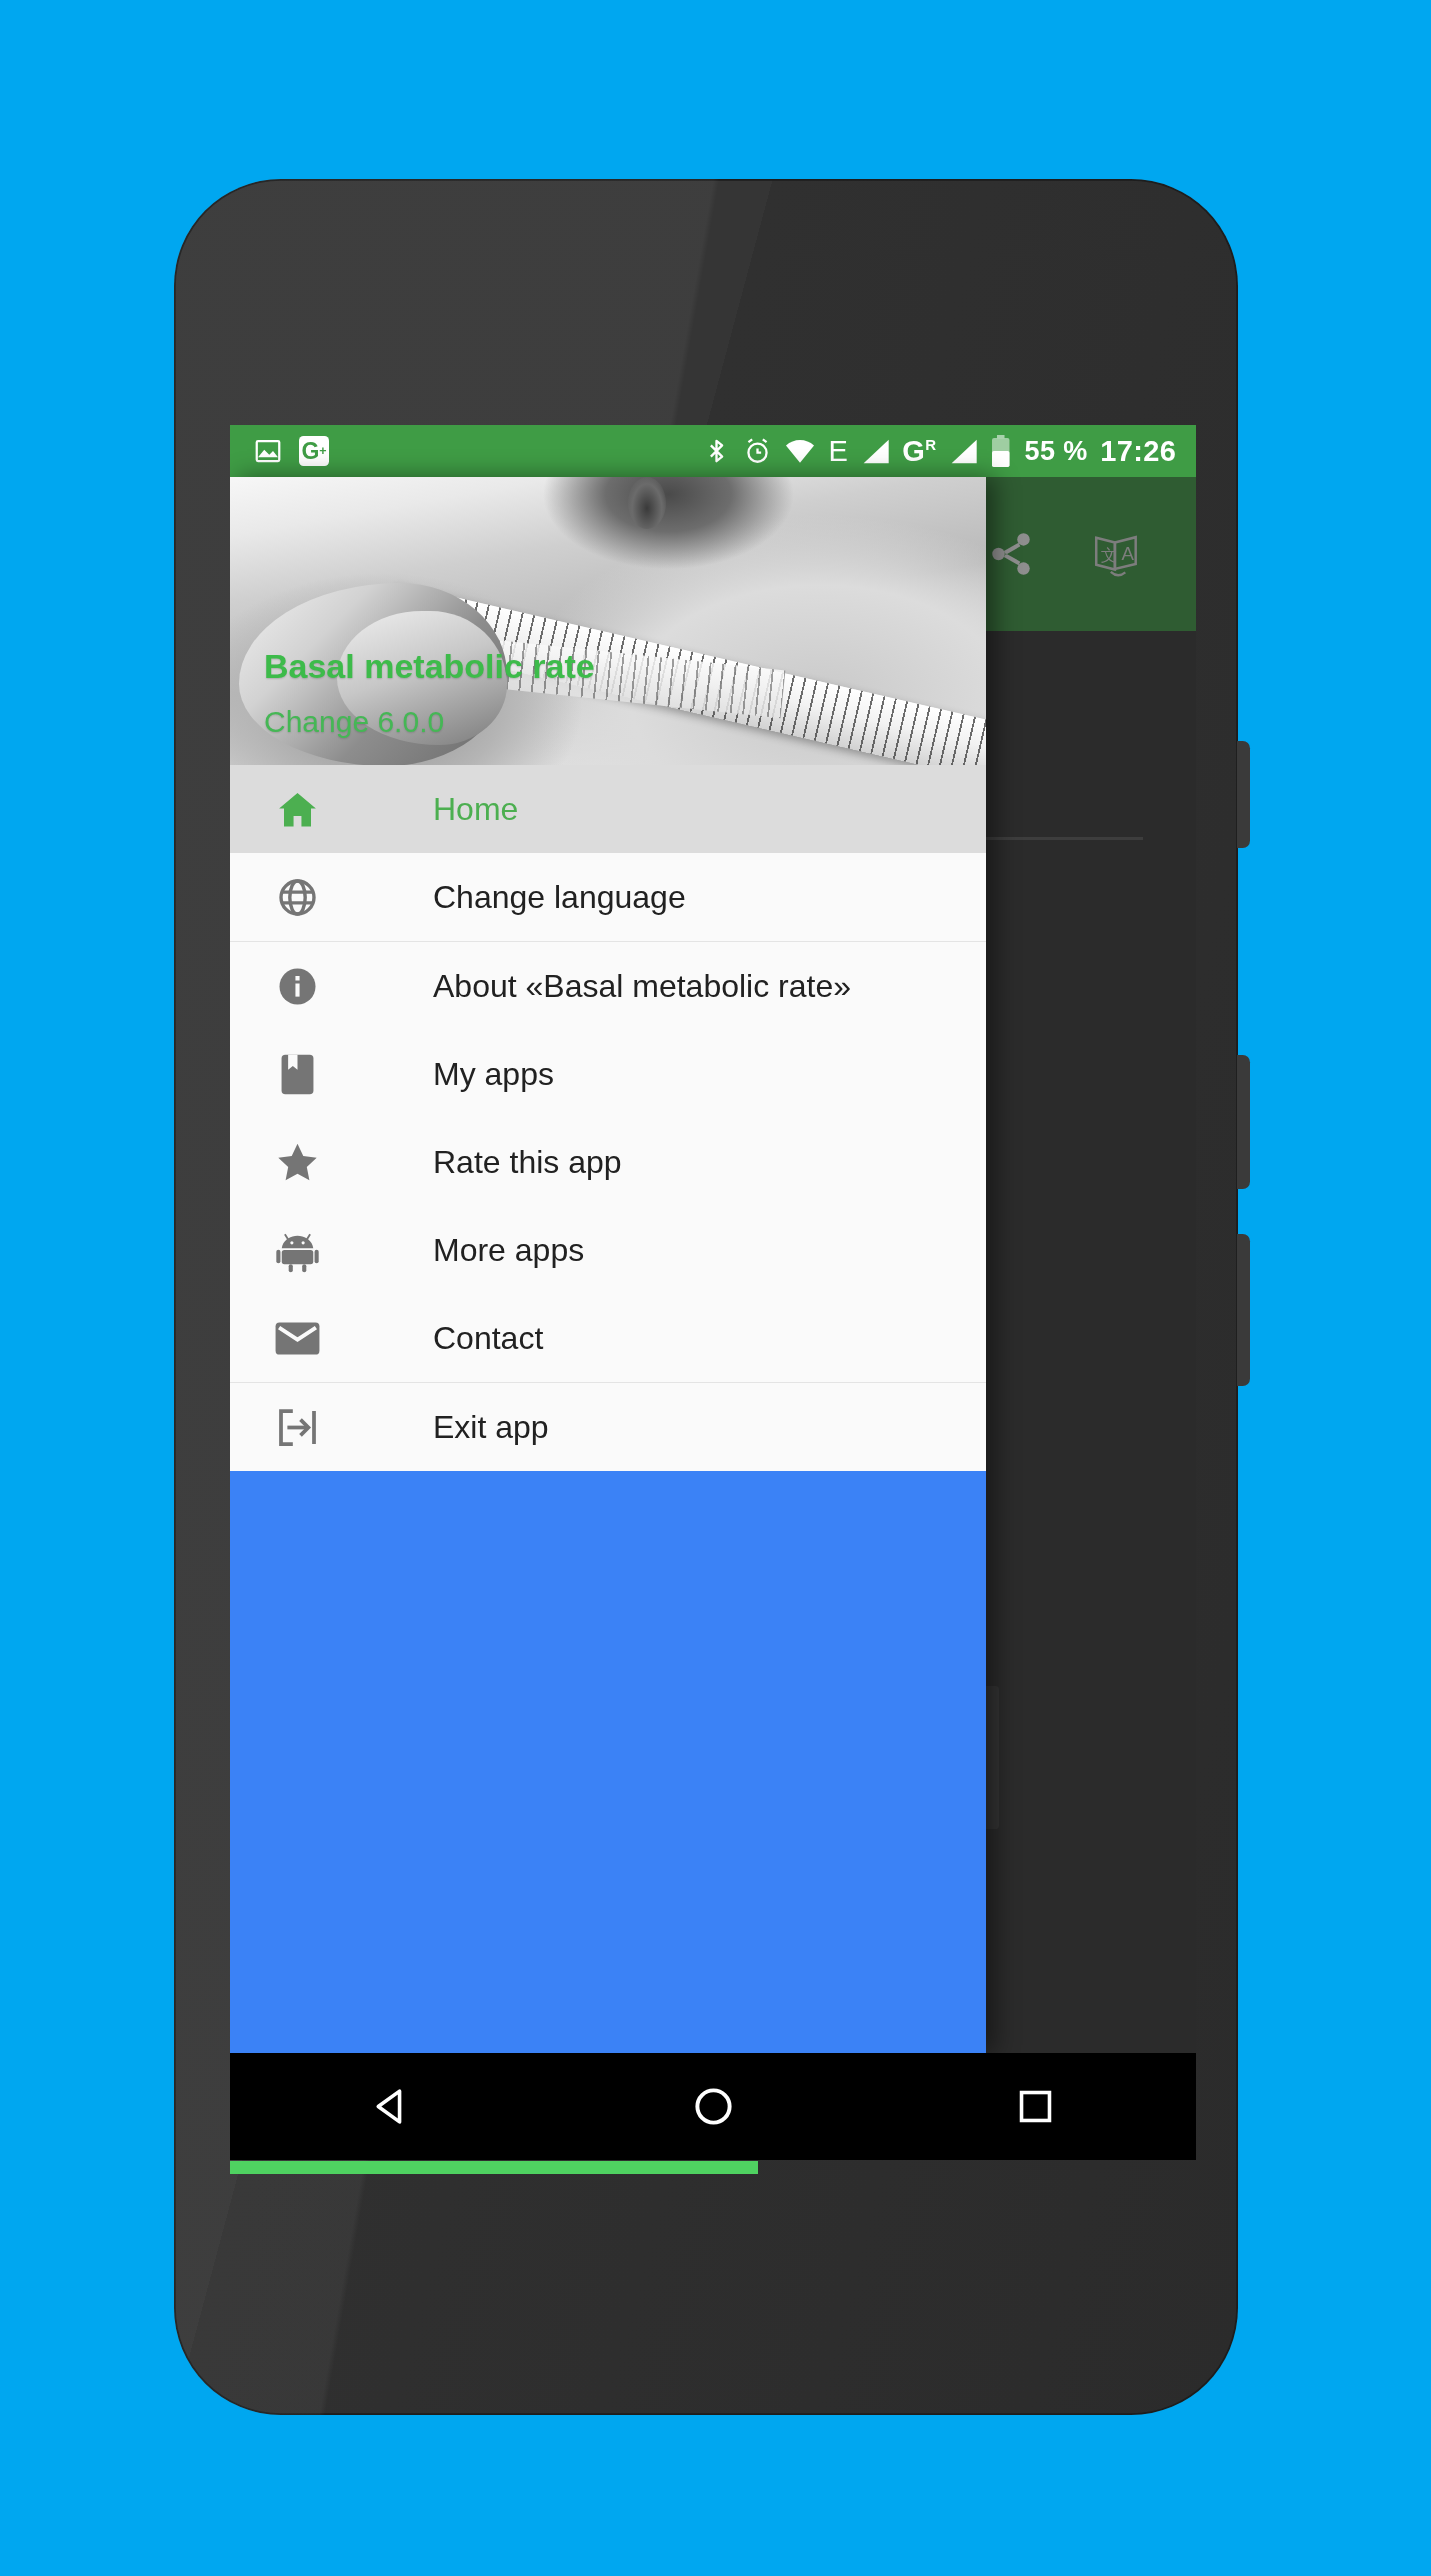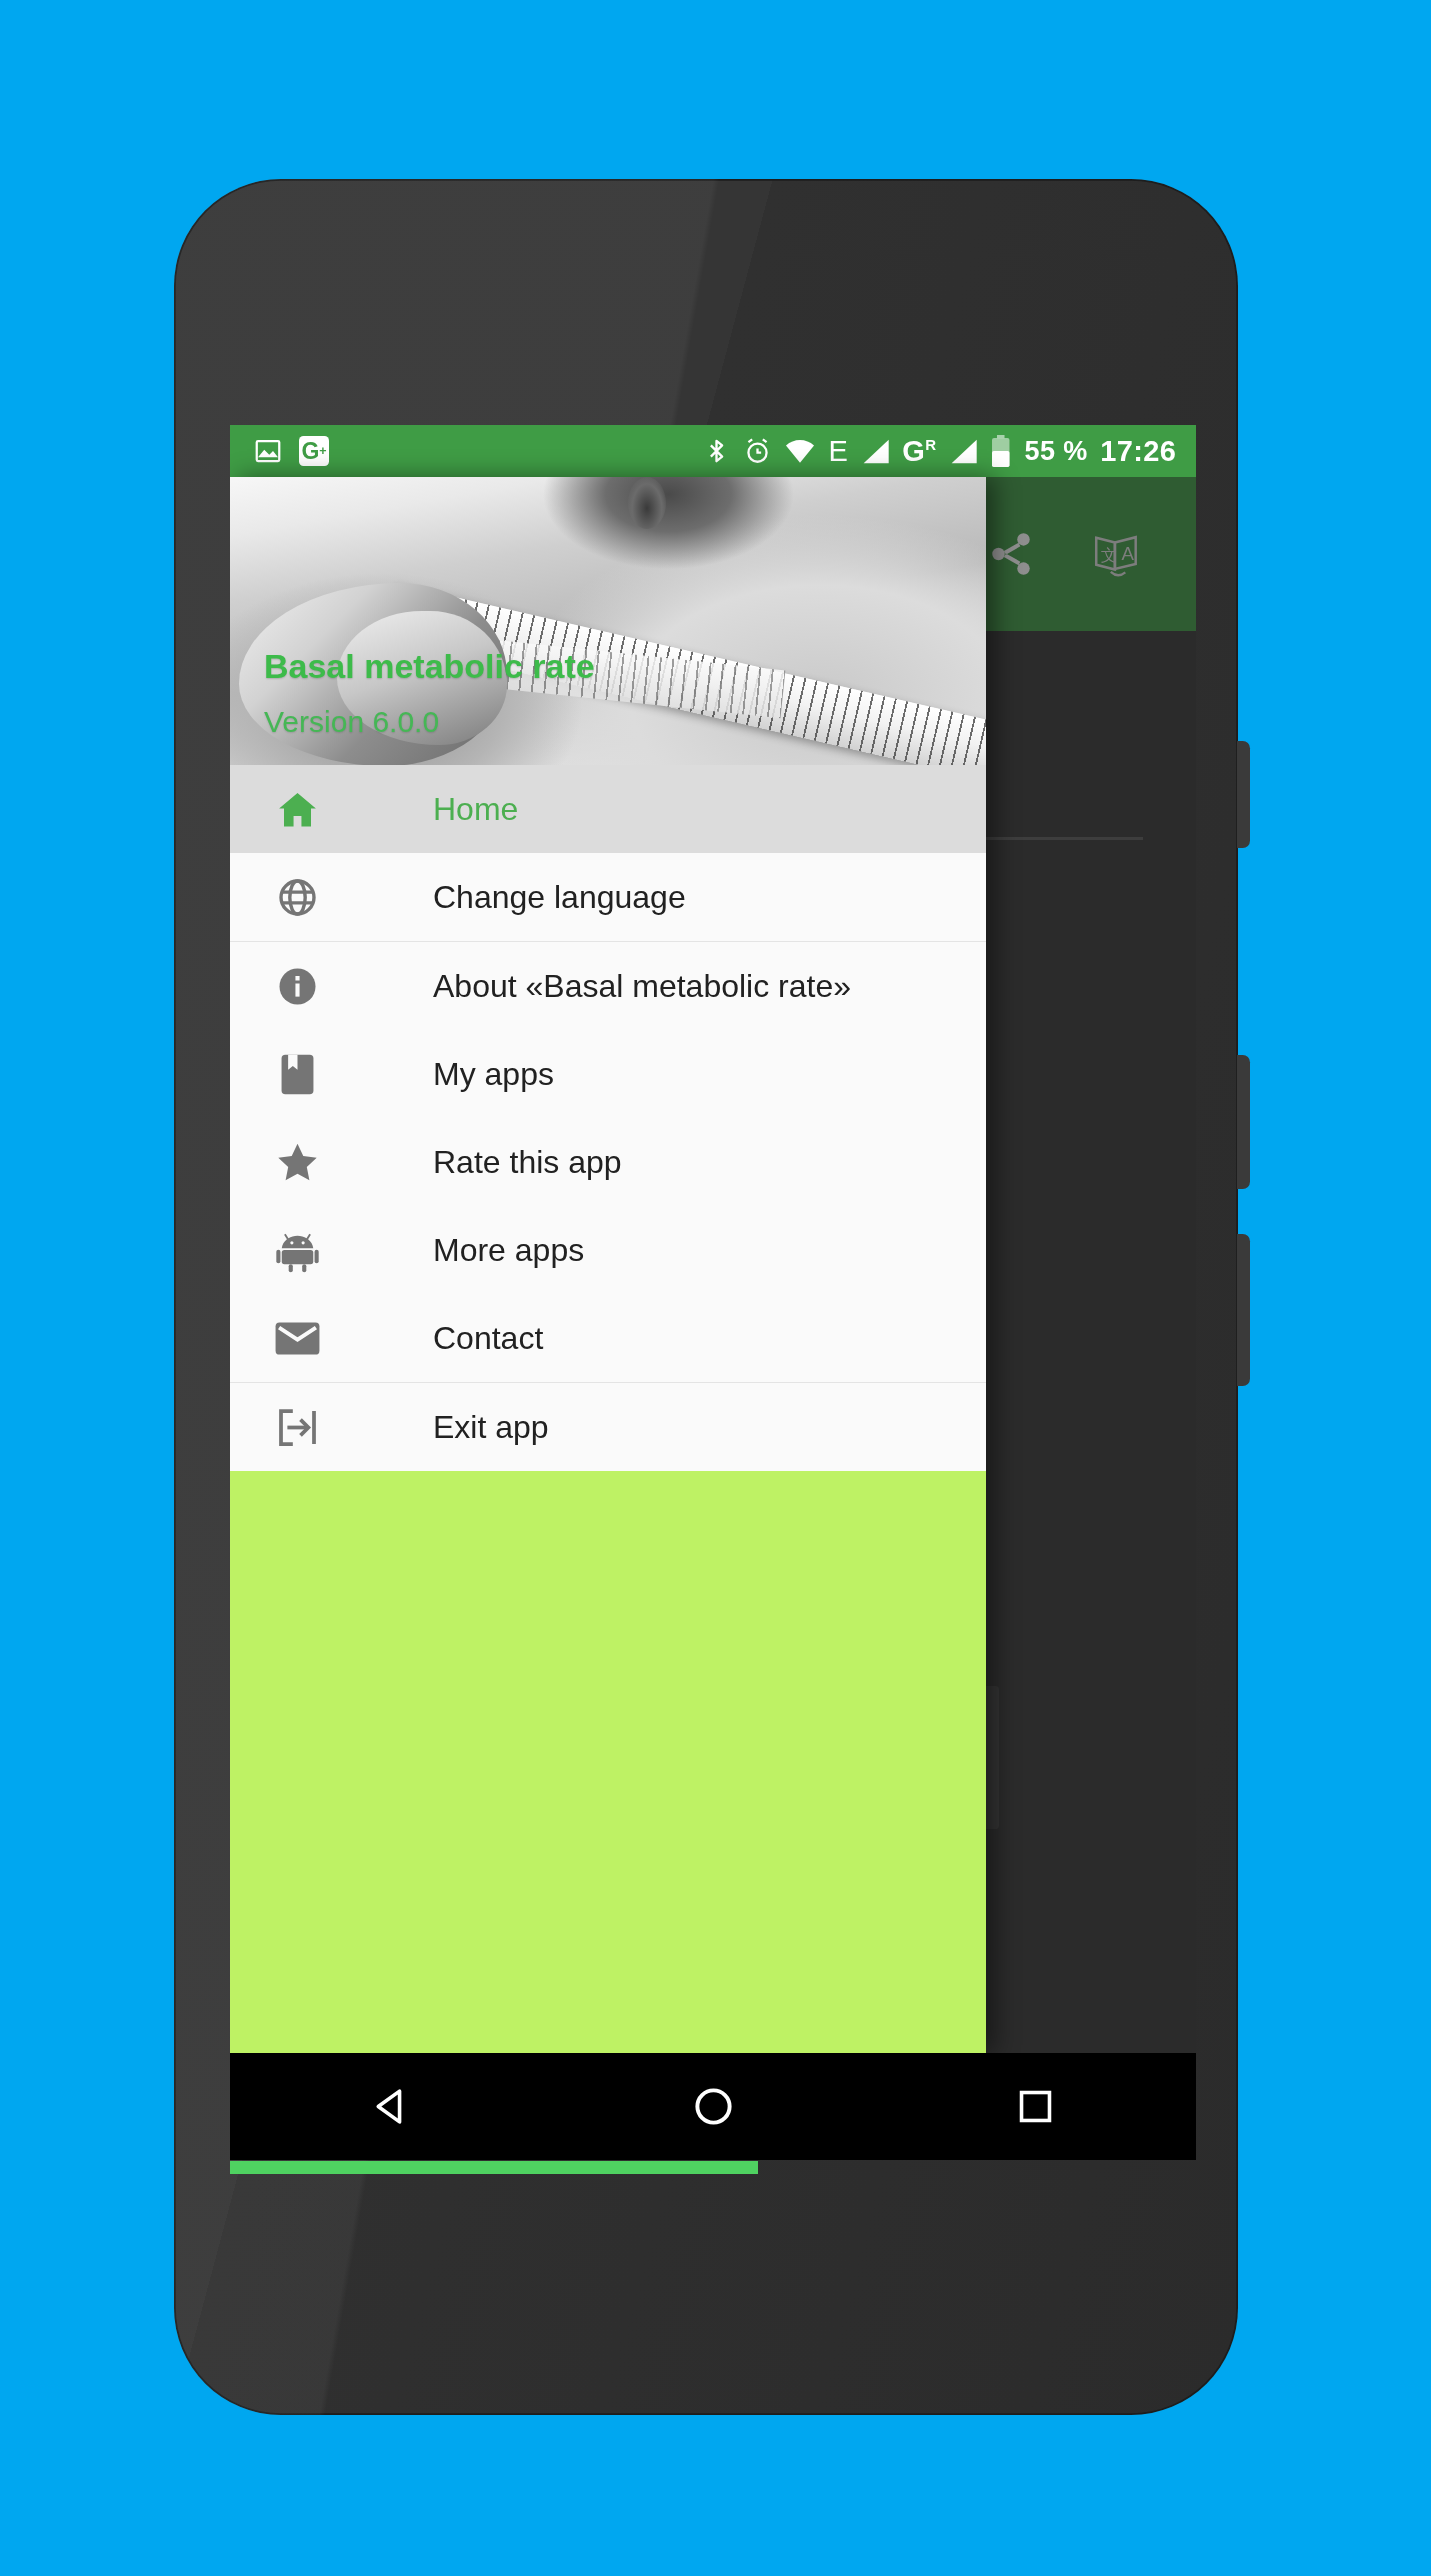--- a/index.html
+++ b/index.html
@@ -121,21 +121,21 @@
   .behind-card {
     position: absolute; left: 590px; top: 1055px;
     width: 179px; height: 143px;
     background: #343434; border-radius: 3.6px;
   }
 
   
   .drawer {
     position: absolute; left: 0; top: 52px;
     width: 756px; height: 1576px;
-    background: #bef264;
+    background: #3b82f6;
     box-shadow: 9px 0 23px rgba(0,0,0,0.45);
     overflow: hidden;
     text-align: right;
   }
   .drawer-header {
     position: relative;
     width: 100%; height: 288px;
     background: #f3f3f3;
     overflow: hidden;
   }
@@ -348,21 +348,21 @@
 
       <div class="drawer-header">
         <div class="photo">
           <div class="photo-navel"></div>
           <div class="tape"></div>
           <div class="tape2"></div>
           <div class="photo-hand"></div>
           <div class="photo-hand2"></div>
         </div>
         <div class="drawer-title">Basal metabolic rate</div>
-        <div class="drawer-version">Version 6.0.0</div>
+        <div class="drawer-version">Change 6.0.0</div>
       </div>
 
       <div class="menu-group">
         <div class="menu-item selected">
           <span class="mi-icon">
             <svg width="45" height="45" viewBox="0 0 24 24" fill="currentColor">
               <path d="M12 3.2L2.2 11.4h2.6V21h5.1v-5.6h4.2V21h5.1v-9.6h2.6z"></path>
             </svg>
           </span>
           <span class="mi-label">Home</span>

